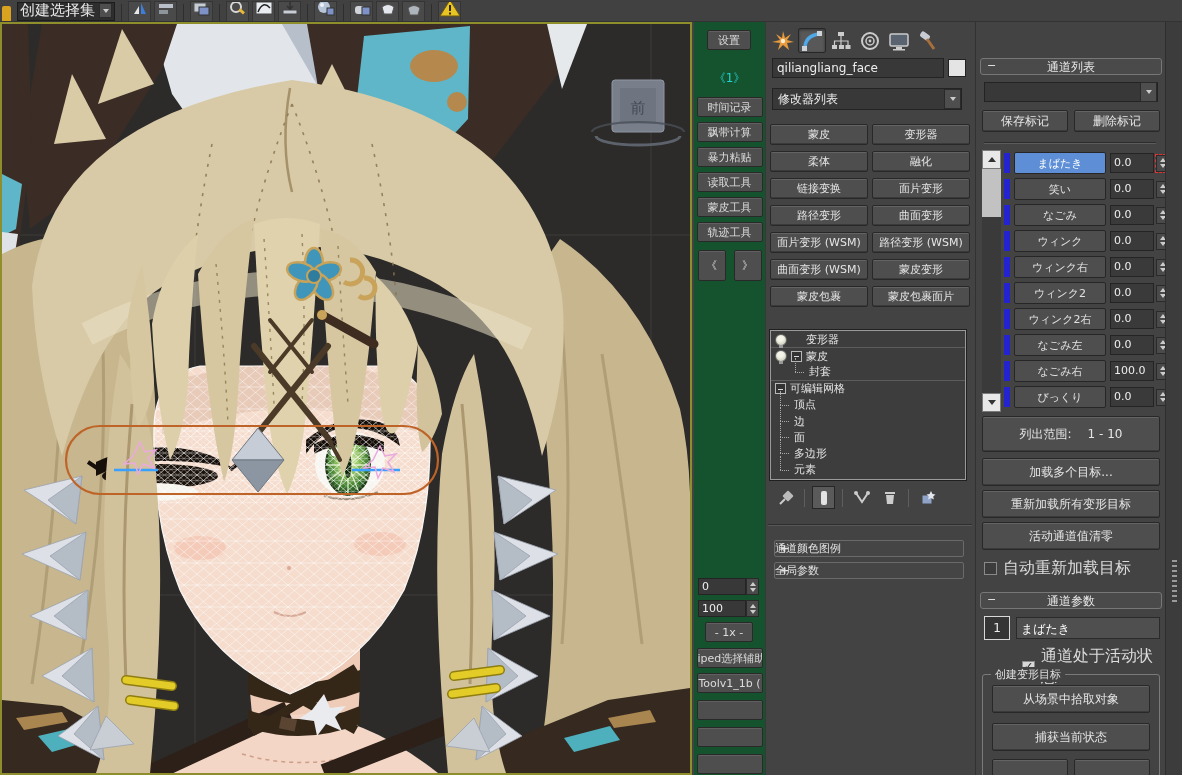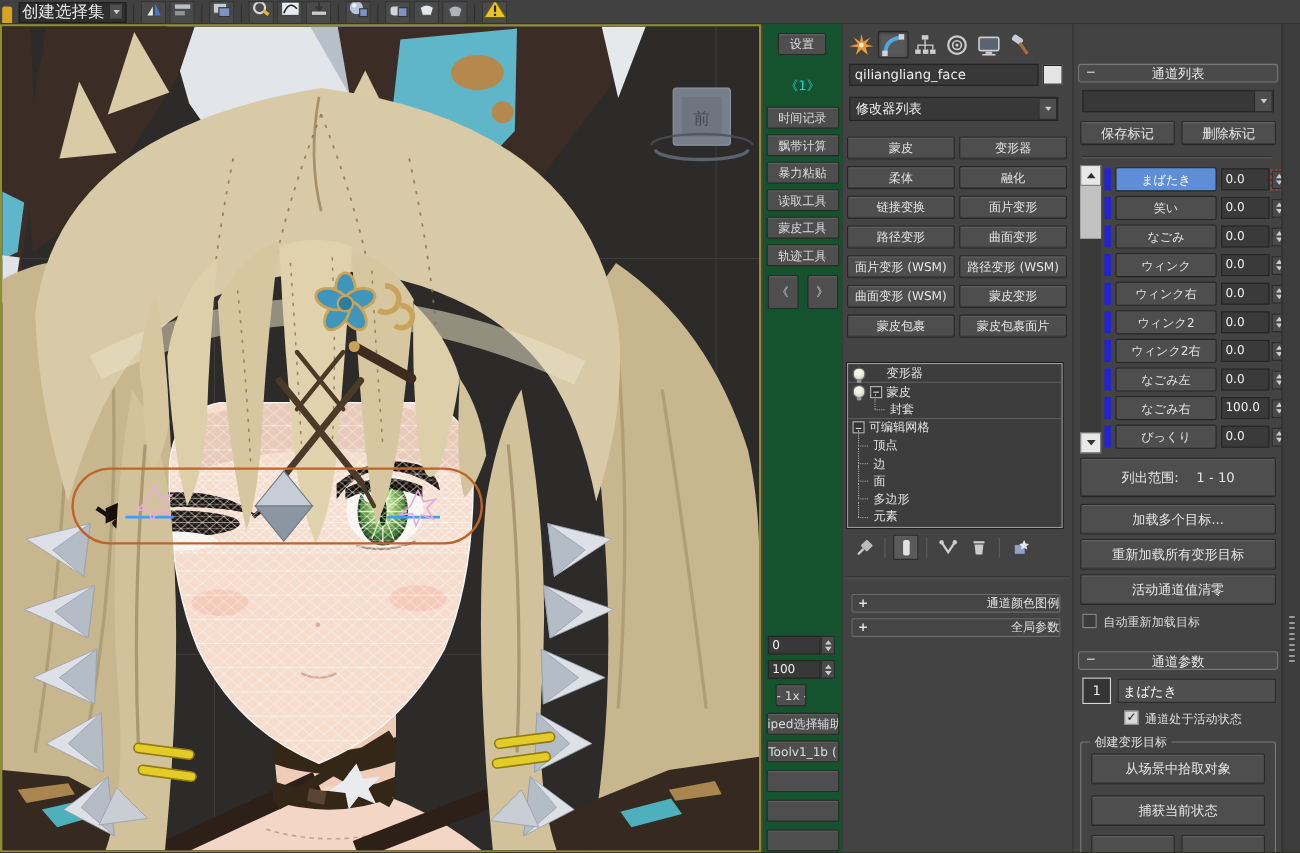--- a/index.html
+++ b/index.html
@@ -30,21 +30,21 @@
 .sb-ga{position:absolute;top:75px;left:0;width:100%}
 .sb-nav{position:absolute;top:228px;left:0;width:100%;display:flex;justify-content:center;gap:8px}
 .sb-nav .sb-btn{width:28px;height:31px;line-height:28px;margin:0}
 .sb-gb{position:absolute;top:273px;left:0;width:100%}
 .sb-row{position:absolute;left:4px;display:flex}
 .sb-field{width:48px;height:17px;background:#383838;border:1px solid #242424;color:#eee;padding-left:3px;line-height:15px}
 .spin{width:13px;height:17px;background:#4a4a4a;border:1px solid #2a2a2a;display:flex;flex-direction:column;align-items:center;justify-content:center;gap:2px;flex:none}
 .spin i{display:block;width:0;height:0}
 .spin .up{border-left:3px solid transparent;border-right:3px solid transparent;border-bottom:4px solid #ccc}
 .spin .dn{border-left:3px solid transparent;border-right:3px solid transparent;border-top:4px solid #ccc}
-.sb-step{position:absolute;top:600px;left:11px;width:28px}
+.sb-step{position:absolute;top:600px;left:11px;width:48px}
 .sb-ext{position:absolute;top:626px;left:0;width:100%}
 .sb-empty{position:absolute;top:678px;left:0;width:100%}
 .sb-empty .sb-btn{margin-bottom:7px}
 
 .cmdpanel{position:absolute;left:765px;top:22px;width:210px;height:753px;background:#434343;border-left:1px solid #383838}
 .tabs{position:absolute;top:6px;left:3px;display:flex;gap:1px}
 .tab{width:28px;height:25px;background:#434343;display:flex;align-items:center;justify-content:center;border:1px solid transparent;border-radius:2px}
 .tab.active{background:#585858;border-color:#272727;box-shadow:inset 0 1px 3px rgba(0,0,0,.45)}
 .namerow{position:absolute;top:36px;left:6px;display:flex;gap:4px}
 .namefield{width:172px;height:20px;background:#383838;border:1px solid #232323;color:#eee;font-size:12px;padding:0 4px;font-family:inherit}
@@ -66,21 +66,21 @@
 .stk-sp.on{display:inline-block}
 .stk-tree{display:none;width:17px;height:100%;position:relative;margin-right:2px;flex:none}
 .stk-tree.on{display:inline-block}
 .stk-tree.on::before{content:"";position:absolute;left:5px;top:-6px;height:14px;border-left:1px dotted #aaa}
 .stk-tree.on::after{content:"";position:absolute;left:5px;top:8px;width:9px;border-top:1px dotted #aaa}
 .stacktools{position:absolute;top:464px;left:8px;display:flex;align-items:center;gap:5px}
 .st-ic{width:23px;height:23px;display:flex;align-items:center;justify-content:center;border:1px solid transparent;background:transparent}
 .st-ic.pressed{border-color:#262626;background:#5a5a5a}
 .st-sep{width:1px;height:18px;background:#5e5e5e;margin:0 2px}
 .divider{position:absolute;top:502px;left:2px;width:204px;border-top:1px solid #2e2e2e;border-bottom:1px solid #585858}
-.rollc{position:absolute;left:8px;width:190px;height:17px;background:#454545;border:1px solid #6a6a6a;border-radius:2px;color:#e2e2e2;font-size:11px;text-align:right;line-height:14px}
+.rollc{position:absolute;left:8px;width:190px;height:17px;background:#454545;border:1px solid #6a6a6a;border-radius:2px;color:#e2e2e2;font-size:11px;text-align:left;line-height:14px}
 .rollc::before{content:"+";position:absolute;left:5px;top:1px;font-weight:bold;font-size:11px}
 
 .rightpanel{position:absolute;left:975px;top:22px;width:190px;height:753px;background:#434343;border-left:1px solid #323232;overflow:hidden}
 .roll{position:absolute;left:4px;width:182px;height:17px;background:#4a4a4a;border:1px solid #777;border-radius:3px;color:#e8e8e8;font-size:12px;text-align:center;line-height:14px}
 .roll::before{content:"−";position:absolute;left:6px;top:0;font-size:11px}
 .hr{position:absolute;left:8px;width:172px;border-top:1px solid #2c2c2c;border-bottom:1px solid #5c5c5c}
 .chan-wrap{position:absolute;top:128px;left:6px;width:182px;height:262px;display:flex}
 .chan-scroll{width:19px;display:flex;flex-direction:column;margin-right:3px;flex:none}
 .scr-btn{width:19px;height:19px;background:#e8e8e8;border:1px solid #7a7a7a;display:flex;align-items:center;justify-content:center;padding:0}
 .scr-btn i{width:0;height:0;display:block}
@@ -91,21 +91,21 @@
 .chan-rows{flex:1}
 .chrow{height:26px;display:flex;align-items:center}
 .chbar{width:6px;height:20px;background:#2323cf;margin-right:4px;flex:none}
 .chname{width:92px;height:22px;background:#4e4e4e;border:1px solid #262626;border-radius:2px;color:#e2e2e2;font-size:11px;text-align:center;white-space:nowrap;overflow:hidden;padding:0;flex:none}
 .chname.sel{background:#5e8fd6;color:#fff}
 .chval{width:44px;height:20px;background:#3a3a3a;border:1px solid #242424;color:#eee;padding:2px 0 0 3px;margin-left:4px;flex:none;overflow:hidden}
 .chrow .spin{margin-left:2px}
 .spin.key{outline:1px dashed #e03434}
 .btn-range{position:absolute;top:394px;left:6px;width:178px;height:36px;display:flex;align-items:center;justify-content:center;gap:16px;font-size:12px}
 .btn-wide{position:absolute;left:6px;width:178px;height:28px;font-size:12px;white-space:nowrap;overflow:hidden}
-.chk-row{position:absolute;display:flex;align-items:flex-start;gap:6px;font-size:11px}
+.chk-row{position:absolute;display:flex;align-items:center;gap:6px;font-size:16px}
 .chk{width:13px;height:13px;background:#3c3c3c;border:1px solid #8a8a8a;position:relative;flex:none}
 .chk.on{background:#d8d8d8}
 .chk.on::before{content:"✓";color:#111;font-size:11px;font-weight:bold;position:absolute;top:-2px;left:1px}
 .numbtn{position:absolute;top:594px;left:8px;width:26px;height:24px;background:#353535;border:1px solid #d8d8d8;color:#eee;text-align:center;line-height:22px;font-size:12px;padding:0}
 .chnamefield{position:absolute;top:595px;left:40px;width:144px;height:22px;background:#4f4f4f;border:1px solid #2a2a2a;color:#fff;font-size:12px;padding:3px 4px;white-space:nowrap;overflow:hidden}
 .group{position:absolute;top:652px;left:6px;width:178px;height:108px;border:1px solid #7a7a7a;border-radius:3px}
 .group-legend{position:absolute;top:-8px;left:8px;background:#434343;padding:0 4px;font-size:11px;color:#e0e0e0}
 .gbtn{display:block;margin:10px auto 0;width:158px;height:28px;font-size:12px}
 .gstubs{display:flex;gap:6px;margin:8px 9px 0}
 .gstub{flex:1;height:18px}

